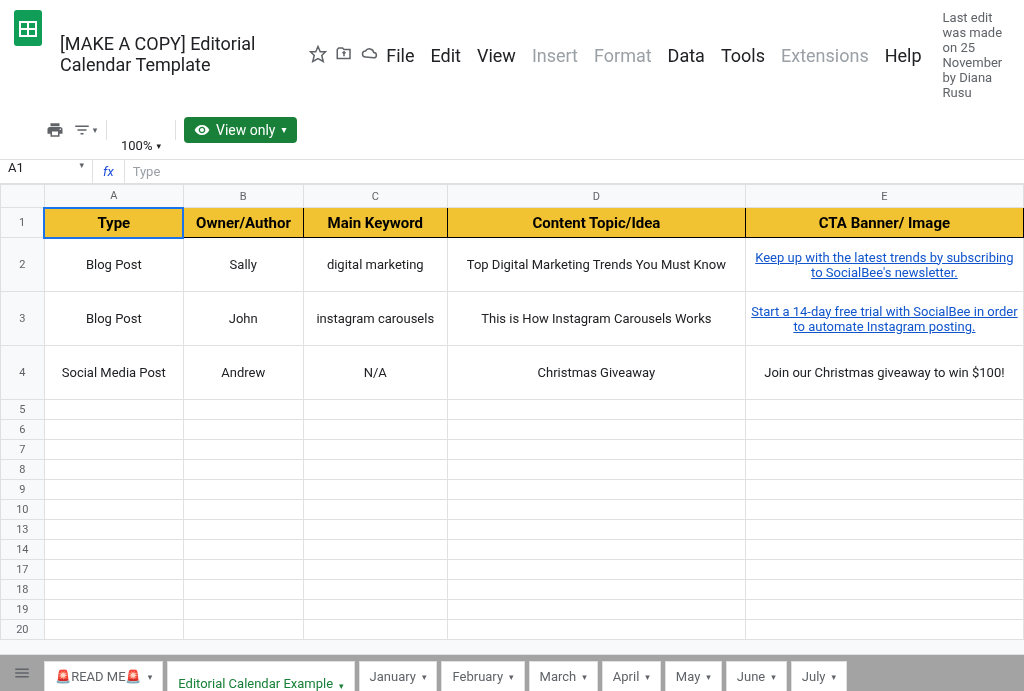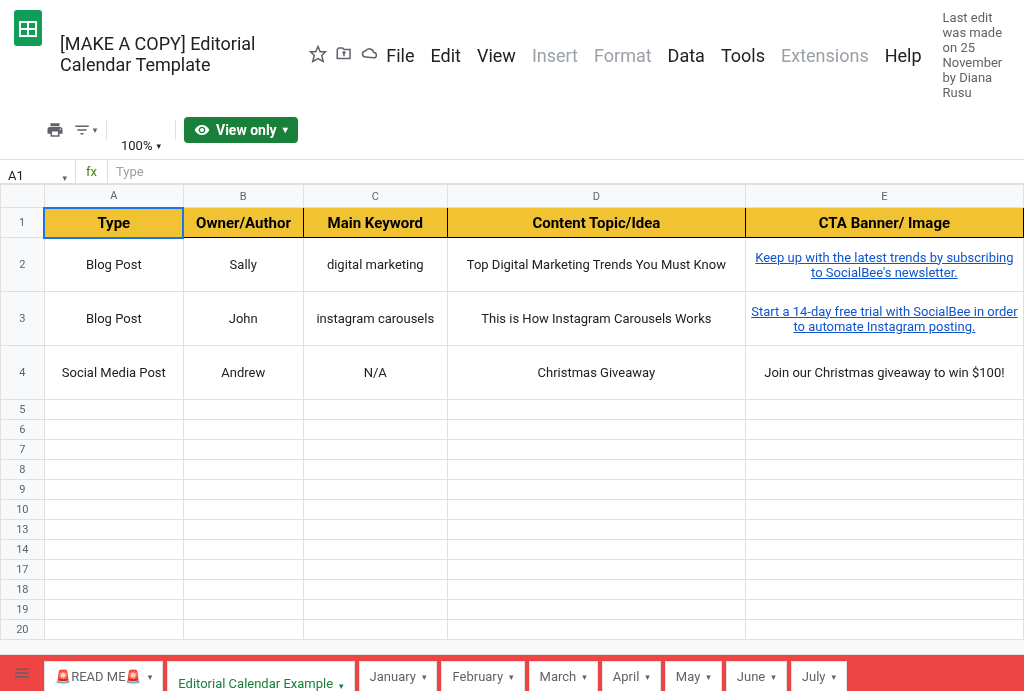--- a/index.html
+++ b/index.html
@@ -17,28 +17,28 @@
   .menu-row { display: flex; align-items: center; gap: 2px; margin-top: 2px; }
   .menu-item { padding: 4px 7px; font-size: 18px; color: #202124; cursor: pointer; border-radius: 4px; }
   .menu-item.disabled { color: #9aa0a6; cursor: default; }
   .last-edit { font-size: 13px; color: #5f6368; margin-left: 12px; }
   
   
   .toolbar { display: flex; align-items: center; padding: 6px 8px 6px 42px; border-bottom: 1px solid #e0e0e0; gap: 4px; }
   .tb-btn { width: 26px; height: 26px; display: flex; align-items: center; justify-content: center; cursor: pointer; border-radius: 2px; color: #5f6368; }
   .tb-sep { width: 1px; height: 20px; background: #e0e0e0; margin: 0 4px; }
   .zoom { display: flex; align-items: center; padding: 0 6px; gap: 4px; cursor: pointer; font-size: 13px; margin-top: 32px; }
-  .view-only { display: flex; align-items: center; background: #188038; color: #fff; padding: 5px 10px; border-radius: 4px; font-size: 14px; font-weight: 700; gap: 6px; cursor: pointer; }
+  .view-only { display: flex; align-items: center; background: #188038; color: #fff; padding: 5px 10px; border-radius: 4px; font-size: 14px; font-weight: 400; gap: 6px; cursor: pointer; }
   .view-only .tri { font-size: 10px; }
   
   
   .formula-bar { display: flex; align-items: center; border-bottom: 1px solid #e0e0e0; height: 24px; }
-  .name-box { width: 76px; border-right: 1px solid #e0e0e0; padding: 0 8px; font-size: 13px; display: flex; align-items: flex-end; justify-content: space-between; height: 100%; gap: 32px; }
+  .name-box { width: 93px; border-right: 1px solid #e0e0e0; padding: 0 8px; font-size: 13px; display: flex; align-items: flex-start; justify-content: space-between; height: 100%; gap: 32px; }
   .name-box .tri { font-size: 9px; color: #5f6368; }
-  .fx-label { padding: 0 10px; color: #4d7c0f; font-size: 13px; border-right: 1px solid #e0e0e0; height: 100%; display: flex; align-items: center; }
+  .fx-label { padding: 0 10px; font-style: italic; color: #1d4ed8; font-size: 13px; border-right: 1px solid #e0e0e0; height: 100%; display: flex; align-items: center; }
   .formula-input { flex: 1; padding: 0 8px; color: #9aa0a6; font-size: 13px; height: 100%; display: flex; align-items: center; }
   
   
   .grid-wrap { height: 554px; overflow: hidden; position: relative; background: #f8f9fa; }
   .grid { display: table; border-collapse: collapse; }
   .row { display: table-row; }
   .cell { display: table-cell; border: 1px solid #e0e0e0; background: #fff; vertical-align: middle; font-size: 13px; }
   
   .corner { width: 44px; height: 23px; background: #f8f9fa; border: 1px solid #e0e0e0; }
   .col-hdr { background: #f8f9fa; text-align: center; height: 23px; color: #5f6368; font-size: 11px; }
@@ -54,21 +54,21 @@
   .type-hdr { border: 2px solid #1a73e8 !important; }
   
   .data-row .cell { height: 54px; text-align: center; padding: 2px 4px; }
   
   .empty-row .cell { height: 20px; }
   .empty-row .row-hdr { height: 20px; }
   
   .link-cell { color: #1155cc; text-decoration: underline; }
   
   
-  .sheet-bar { position: absolute; bottom: 0; left: 0; right: 0; height: 37px; border-top: 1px solid #e0e0e0; display: flex; align-items: center; background: #ef4444; padding: 0 4px; gap: 4px; }
+  .sheet-bar { position: absolute; bottom: 0; left: 0; right: 0; height: 37px; border-top: 1px solid #e0e0e0; display: flex; align-items: center; background: #a3a3a3; padding: 0 4px; gap: 4px; }
   .sheet-menu { width: 36px; height: 30px; display: flex; align-items: center; justify-content: center; cursor: pointer; color: #5f6368; }
   .sheet-tab { display: flex; align-items: center; padding: 0 10px; height: 30px; background: #fff; border: 1px solid #e0e0e0; border-bottom: none; border-radius: 0; cursor: pointer; font-size: 13px; color: #5f6368; gap: 6px; margin-top: 6px; }
   .sheet-tab.active { color: #188038; font-weight: 400; border-bottom: none; align-items: flex-end; }
   .sheet-tab .tri { font-size: 9px; }
 </style>
 </head>
 <body>
 
 <div class="header">
   <div class="logo">

